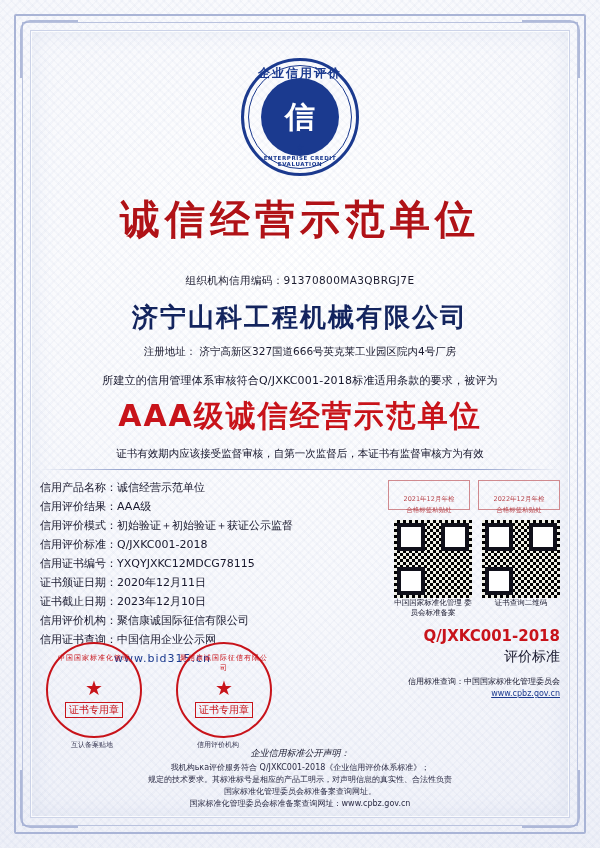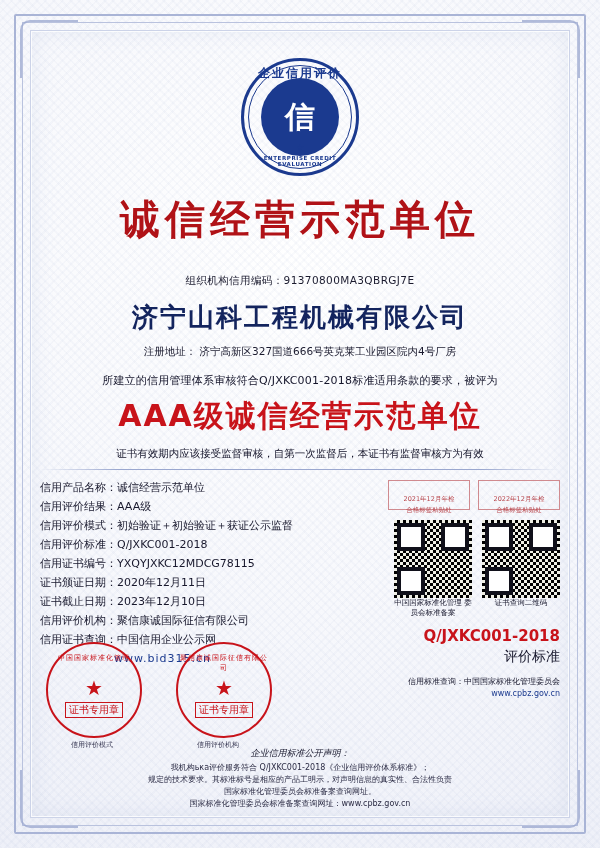--- a/index.html
+++ b/index.html
@@ -69,21 +69,21 @@
   .qr::before,.qr::after{content:"";position:absolute;width:20px;height:20px;border:4px solid #10101a;background:#fff;}
   .qr::before{left:3px;top:3px;}
   .qr::after{right:3px;top:3px;}
   .qr i{position:absolute;left:3px;bottom:3px;width:20px;height:20px;border:4px solid #10101a;background:#fff;}
   .qr-caps{display:flex;gap:10px;justify-content:flex-end;color:#17172c;font-size:7.5px;text-align:center;}
   .qr-caps div{width:78px;line-height:10px;}
 
   .stdno{text-align:right;color:#c8131a;font-size:15px;font-weight:bold;line-height:17px;margin-top:10px;}
   .stdno-cap{text-align:right;color:#17172c;font-size:14px;margin-top:3px;}
   .stdq{text-align:right;color:#17172c;font-size:8px;margin-top:10px;line-height:12px;}
-  .stdq .url{color:#1b3a8f;}
+  .stdq .url{color:#1b3a8f;text-decoration:underline;}
 
   
   .seals{position:absolute;left:46px;bottom:110px;display:flex;gap:34px;}
   .seal{width:92px;height:92px;border:2.5px solid #c8131a;border-radius:50%;position:relative;color:#c8131a;}
   .seal .arc{position:absolute;left:0;right:0;top:9px;text-align:center;font-size:7px;letter-spacing:1px;}
   .seal .star{position:absolute;left:50%;top:34px;transform:translateX(-50%);font-size:20px;line-height:1;}
   .seal .lab{position:absolute;left:50%;bottom:18px;transform:translateX(-50%);font-size:10px;border:1px solid #c8131a;padding:0 3px;white-space:nowrap;}
   .seal-cap{position:absolute;bottom:96px;font-size:7px;color:#3a3a55;text-align:center;width:92px;}
   .seal-cap.s1{left:46px;}
   .seal-cap.s2{left:172px;}
@@ -183,21 +183,21 @@
       <div class="arc">中国国家标准化管理</div>
       <div class="star">★</div>
       <div class="lab">证书专用章</div>
     </div>
     <div class="seal">
       <div class="arc">聚信康诚国际征信有限公司</div>
       <div class="star">★</div>
       <div class="lab">证书专用章</div>
     </div>
   </div>
-  <div class="seal-cap s1" style="bottom:98px">信用评价模式</div>
+  <div class="seal-cap s1" style="bottom:98px">互认备案贴地</div>
   <div class="seal-cap s2" style="bottom:98px">信用评价机构</div>
 
   <div class="footer">
     <div class="ft-title">企业信用标准公开声明：</div>
     <div>我机构ька评价服务符合 Q/JXKC001-2018《企业信用评价体系标准》；</div>
     <div>规定的技术要求。其标准标号是相应的产品工明示，对声明信息的真实性、合法性负责</div>
     <div>国家标准化管理委员会标准备案查询网址。</div>
     <div>国家标准化管理委员会标准备案查询网址：www.cpbz.gov.cn</div>
   </div>
 </div>

